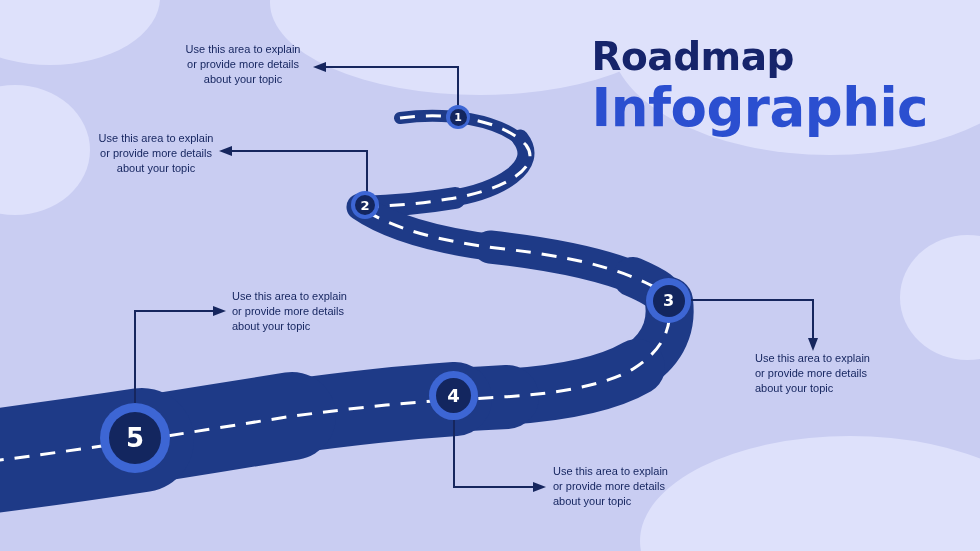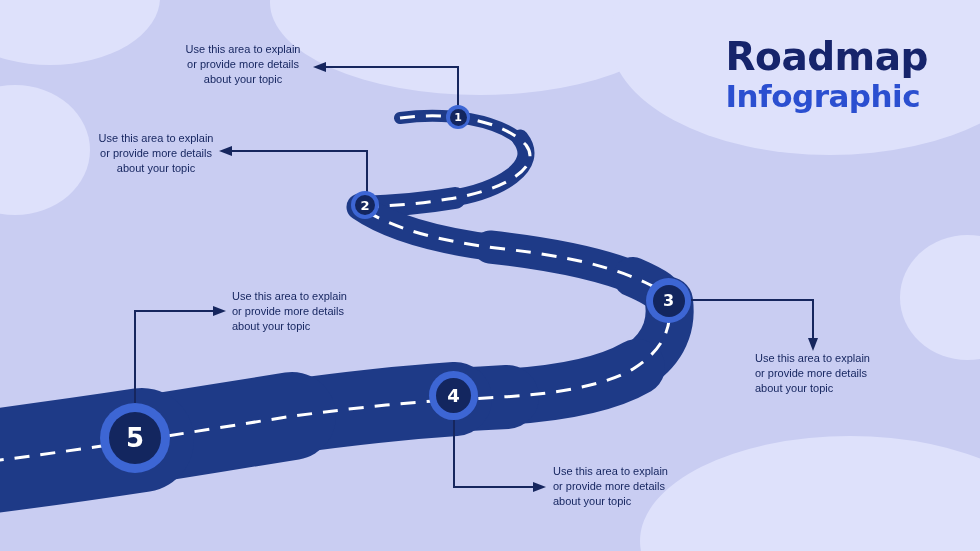--- a/index.html
+++ b/index.html
@@ -36,21 +36,21 @@
     color:#14245e;font-weight:400;
   }
   .note.center{text-align:center;width:150px;}
   .title{
     position:absolute;top:36px;right:52px;
     text-align:left;
     font-family:"DejaVu Sans", sans-serif;
     font-weight:800;line-height:1.1;letter-spacing:-0.5px;
   }
   .title-l1{font-size:39px;color:#16246b;}
-  .title-l2{font-size:31px;color:#2b4fd0;}
+  .title-l2{font-size:53px;color:#2b4fd0;}
 </style>
 </head>
 <body>
 
 <div class="canvas">
 
   <div class="blob" style="left:-60px;top:-70px;width:220px;height:135px;"></div>
   <div class="blob" style="left:270px;top:-90px;width:420px;height:185px;"></div>
   <div class="blob" style="right:-70px;top:-80px;width:440px;height:235px;"></div>
   <div class="blob" style="left:-60px;top:85px;width:150px;height:130px;"></div>

